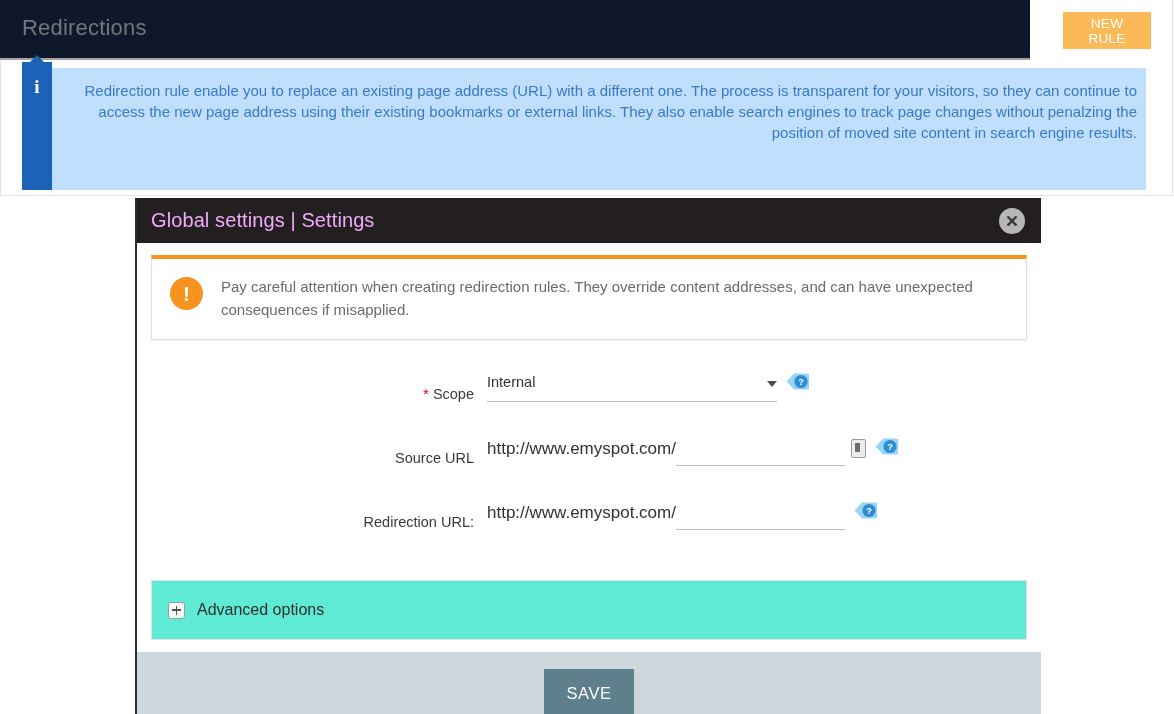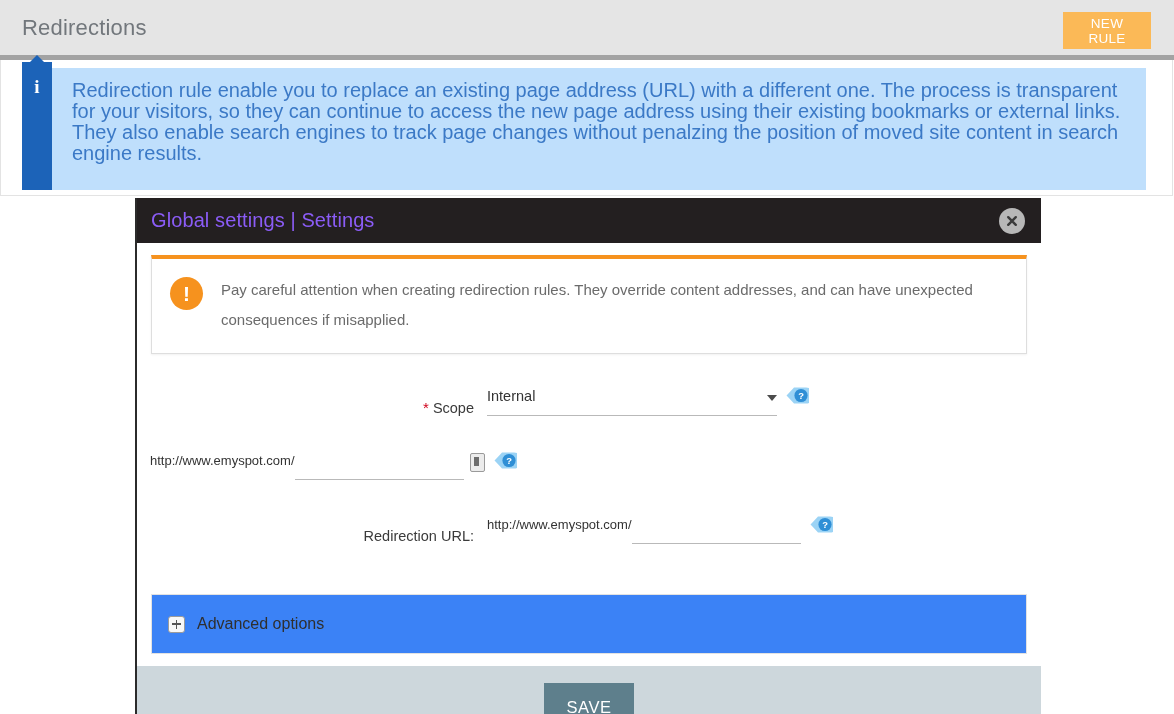--- a/index.html
+++ b/index.html
@@ -34,25 +34,25 @@
     border-right: 1px solid #e3e3e3;
     border-bottom: 1px solid #e3e3e3;
     box-sizing: border-box;
     background: #ffffff;
   }
 
   
   .page-header {
     position: absolute;
     left: 0; top: 0;
-    width: 1174px;
+    width: 1030px;
     height: 60px;
-    border-bottom: 5px solid #a3a3a3;
+    border-bottom: 2px solid #a3a3a3;
     box-sizing: border-box;
-    background: #e5e5e5;
+    background: #0f172a;
   }
   .page-title {
     position: absolute;
     left: 22px;
     top: 15px;
     font-size: 22px;
     color: #72777c;
     font-weight: normal;
     letter-spacing: 0.2px;
   }
@@ -111,22 +111,23 @@
     font-size: 19px;
     font-weight: bold;
     font-family: "Liberation Serif", serif;
   }
   .info-text {
     position: absolute;
     left: 50px;
     top: 12px;
     width: 1065px;
     color: #3b79c6;
-    font-size: 20px;
+    font-size: 15px;
     line-height: 21px;
+    text-align: right;
   }
   .info-text p { margin: 0; }
 
   
   .modal {
     position: absolute;
     left: 135px;
     top: 198px;
     width: 904px;
     background: #ffffff;
@@ -134,21 +135,21 @@
   }
   .modal-header {
     position: relative;
     height: 45px;
     background: #231f20;
     display: flex;
     align-items: center;
   }
   .modal-title {
     margin-left: 14px;
-    color: #8b5cf6;
+    color: #f0abfc;
     font-size: 20px;
     font-weight: normal;
     letter-spacing: 0.1px;
   }
   .modal-close {
     position: absolute;
     right: 16px;
     top: 50%;
     transform: translateY(-50%);
     width: 26px;
@@ -195,21 +196,21 @@
     align-items: center;
     justify-content: center;
     line-height: 1;
     margin-top: 2px;
     font-family: "Liberation Sans", sans-serif;
   }
   .warn-text {
     margin-left: 18px;
     color: #6b6b6b;
     font-size: 15px;
-    line-height: 30px;
+    line-height: 23px;
     max-width: 790px;
   }
 
   
   .form-area {
     padding: 24px 0 10px 0;
   }
   .form-row {
     display: flex;
     align-items: flex-end;
@@ -258,21 +259,21 @@
     border-right: 5px solid transparent;
     border-top: 6px solid #4c4c4c;
   }
 
   
   .url-row {
     display: flex;
     align-items: flex-start;
   }
   .url-prefix {
-    font-size: 13px;
+    font-size: 17px;
     color: #333333;
     padding-top: 4px;
     white-space: nowrap;
   }
   .url-input {
     width: 169px;
     height: 31px;
     border: none;
     border-bottom: 1px solid #b9b9b9;
     background: transparent;
@@ -314,21 +315,21 @@
     margin-left: 9px;
     margin-top: 3px;
     flex: 0 0 auto;
     cursor: pointer;
   }
   .help-icon svg { display: block; }
 
   
   .advanced {
     margin: 14px 14px 0 14px;
-    background: #3b82f6;
+    background: #5eead4;
     border: 1px solid #e2e2e2;
     height: 60px;
     display: flex;
     align-items: center;
     padding-left: 16px;
     box-sizing: border-box;
     cursor: pointer;
   }
   .plus-icon {
     width: 15px;
@@ -433,20 +434,21 @@
                   <path d="M8 0.5 L20 0.5 A8 8 0 0 1 20 16.5 L8 16.5 L0.5 8.5 Z" fill="#9bd3f5"></path>
                   <circle cx="15" cy="8.5" r="6.6" fill="#2f8fd6"></circle>
                   <text x="15" y="12.4" font-size="9.4" font-family="Liberation Sans, sans-serif" font-weight="bold" fill="#ffffff" text-anchor="middle">?</text>
                 </svg>
               </span>
             </div>
           </div>
         </div>
 
         <div class="form-row">
+          <div class="form-label">Source URL</div>
           <div class="form-control">
             <div class="url-row">
               <span class="url-prefix">http://www.emyspot.com/</span>
               <input class="url-input" type="text" value="" placeholder="" style="">
               <span class="picker-icon"></span>
               <span class="help-icon">
                 <svg width="23" height="17" viewBox="0 0 23 17">
                   <path d="M8 0.5 L20 0.5 A8 8 0 0 1 20 16.5 L8 16.5 L0.5 8.5 Z" fill="#9bd3f5"></path>
                   <circle cx="15" cy="8.5" r="6.6" fill="#2f8fd6"></circle>
                   <text x="15" y="12.4" font-size="9.4" font-family="Liberation Sans, sans-serif" font-weight="bold" fill="#ffffff" text-anchor="middle">?</text>

